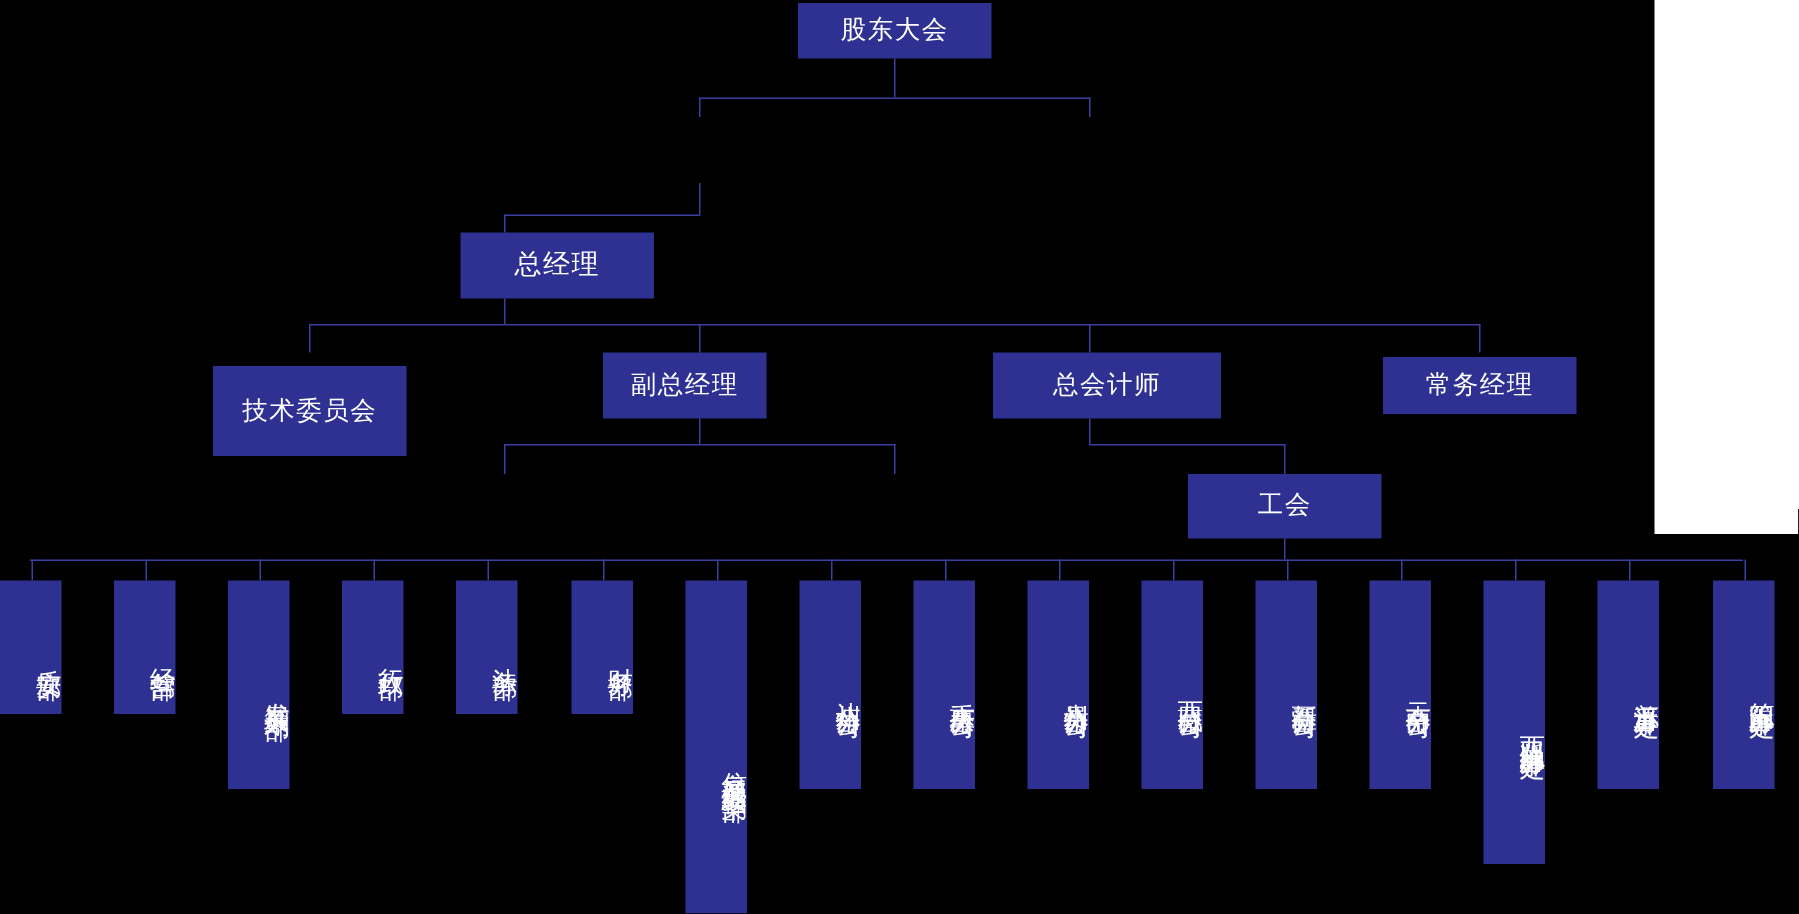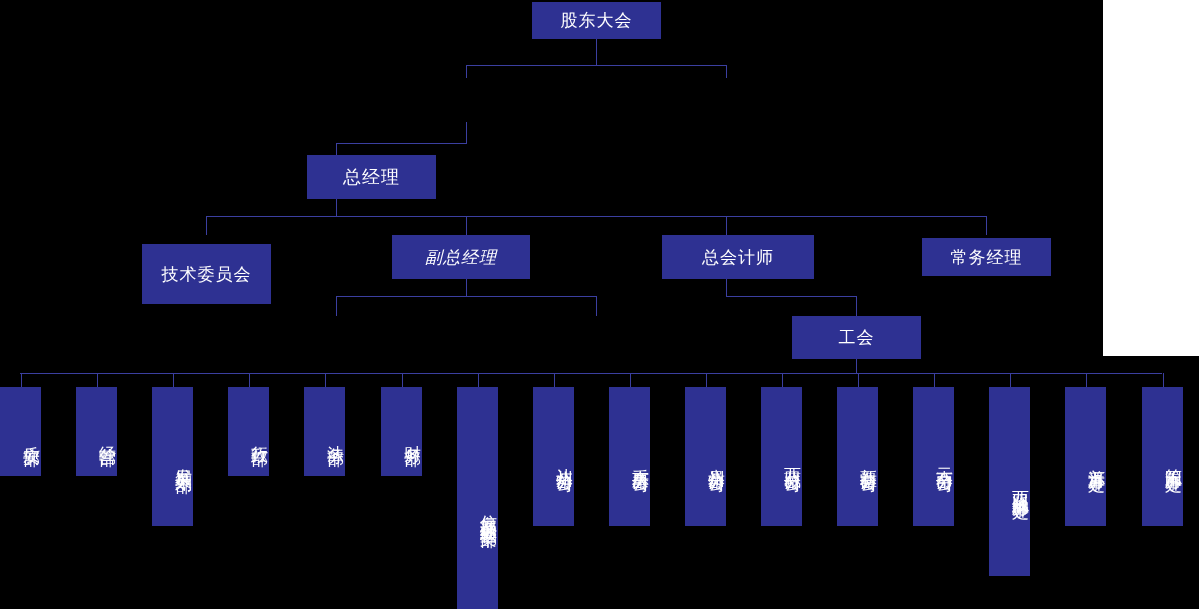--- a/index.html
+++ b/index.html
@@ -117,21 +117,21 @@
 
 
   <div class="node horizontal" style="left:272px; top:155px; width:129px; height:44px; font-size:18px;margin-left:35px;">
     <span class="node-label">总经理</span>
   </div>
 
   <div class="node horizontal" style="left:142px; top:244px; width:129px; height:60px;">
     <span class="node-label">技术委员会</span>
   </div>
 
-  <div class="node horizontal" style="left:392px; top:235px; width:138px; height:44px;font-style:italic;">
+  <div class="node horizontal" style="left:402px; top:235px; width:109px; height:44px;">
     <span class="node-label">副总经理</span>
   </div>
 
   <div class="node horizontal" style="left:662px; top:235px; width:152px; height:44px;">
     <span class="node-label">总会计师</span>
   </div>
 
   <div class="node horizontal" style="left:922px; top:238px; width:129px; height:38px;">
     <span class="node-label">常务经理</span>
   </div>

